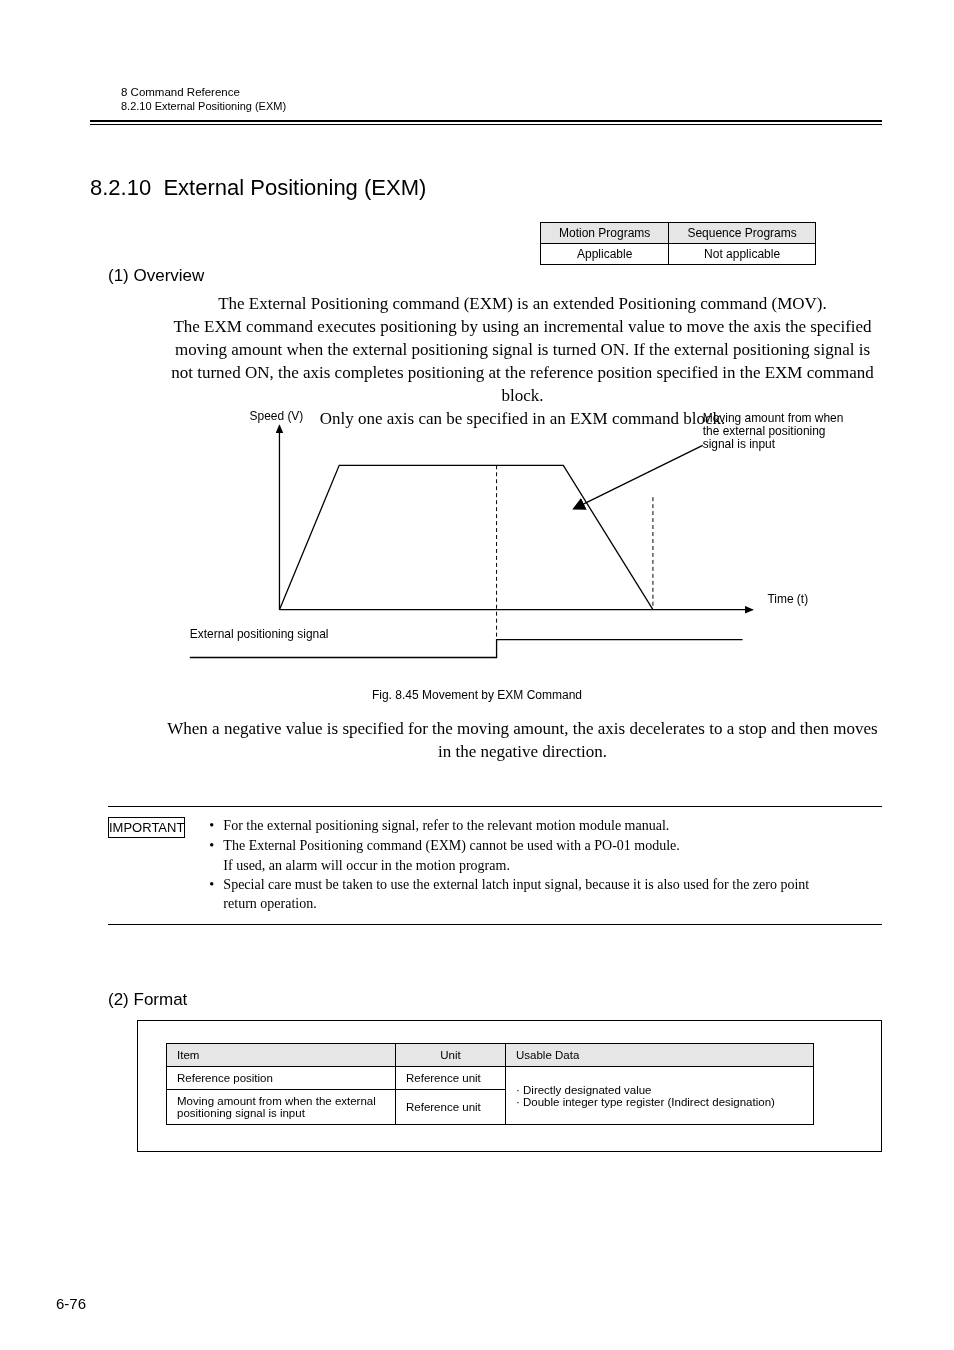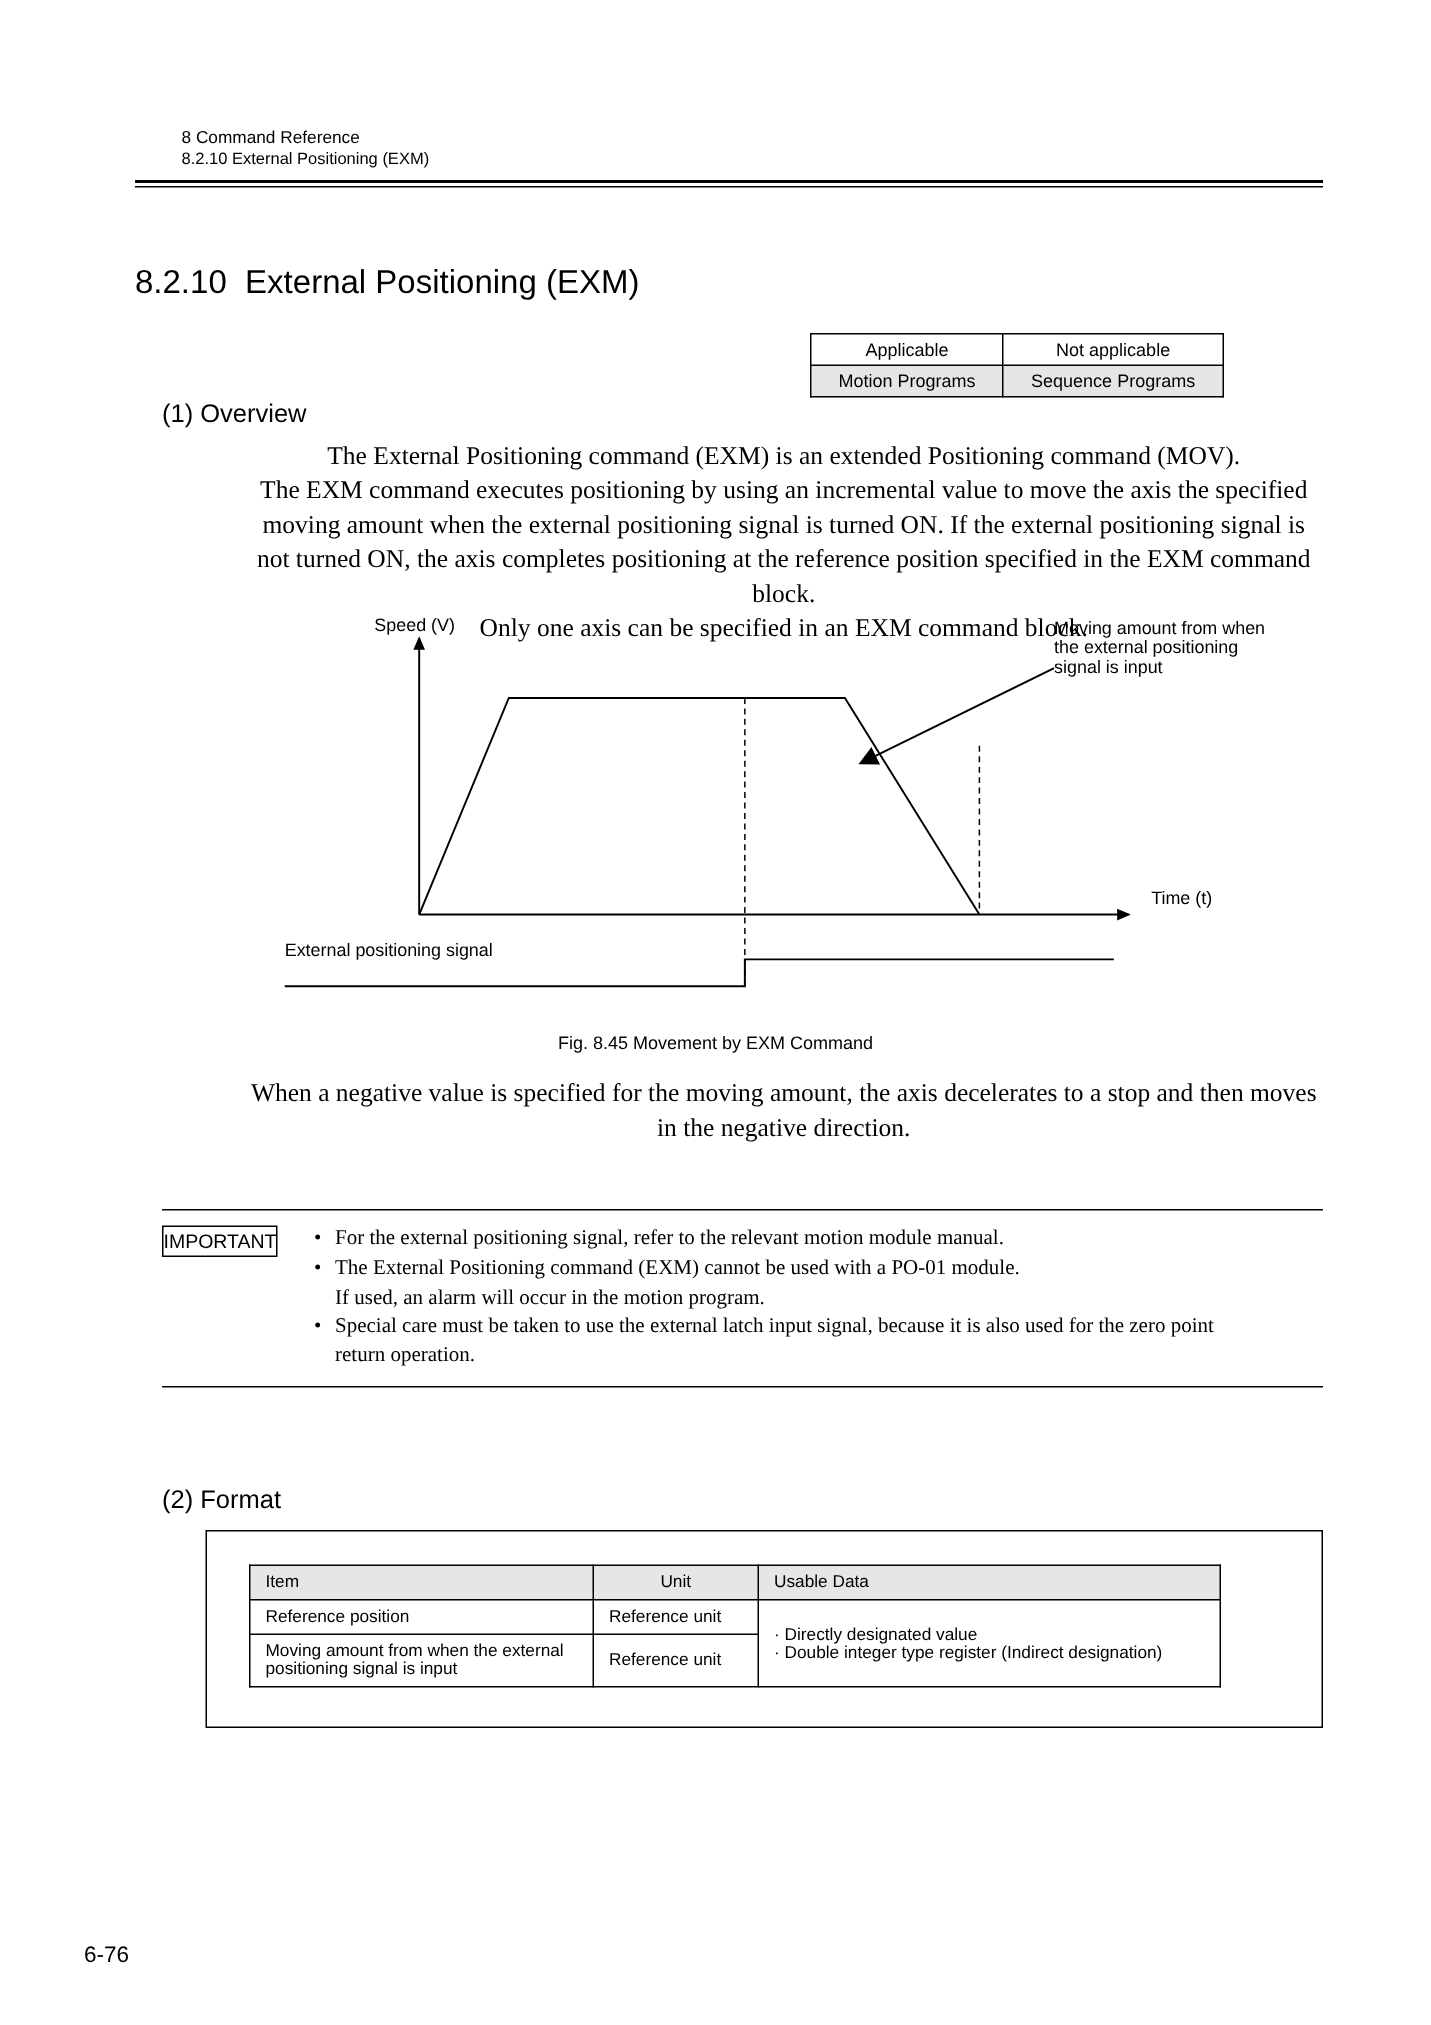--- a/index.html
+++ b/index.html
@@ -122,26 +122,26 @@
 <div class="running-header-rule"></div>
 
 <h2 class="section-title">
   <span>8.2.10</span>
   &nbsp;<span>External Positioning (EXM)</span>
 </h2>
 
 <table class="app-table">
   <tbody>
       <tr>
+    <th>Motion Programs</th>
+    <th>Sequence Programs</th>
+  </tr>
+  <tr>
     <td>Applicable</td>
     <td>Not applicable</td>
-  </tr>
-  <tr>
-    <th>Motion Programs</th>
-    <th>Sequence Programs</th>
   </tr>
 </tbody>
   </table>
 
 <div class="subheading sub1">(1) Overview</div>
 
 <div class="body-para p1" style="white-space:pre-line;">The External Positioning command (EXM) is an extended Positioning command (MOV).
 The EXM command executes positioning by using an incremental value to move the axis the specified moving amount when the external positioning signal is turned ON. If the external positioning signal is not turned ON, the axis completes positioning at the reference position specified in the EXM command block.
 Only one axis can be specified in an EXM command block.</div>
 

